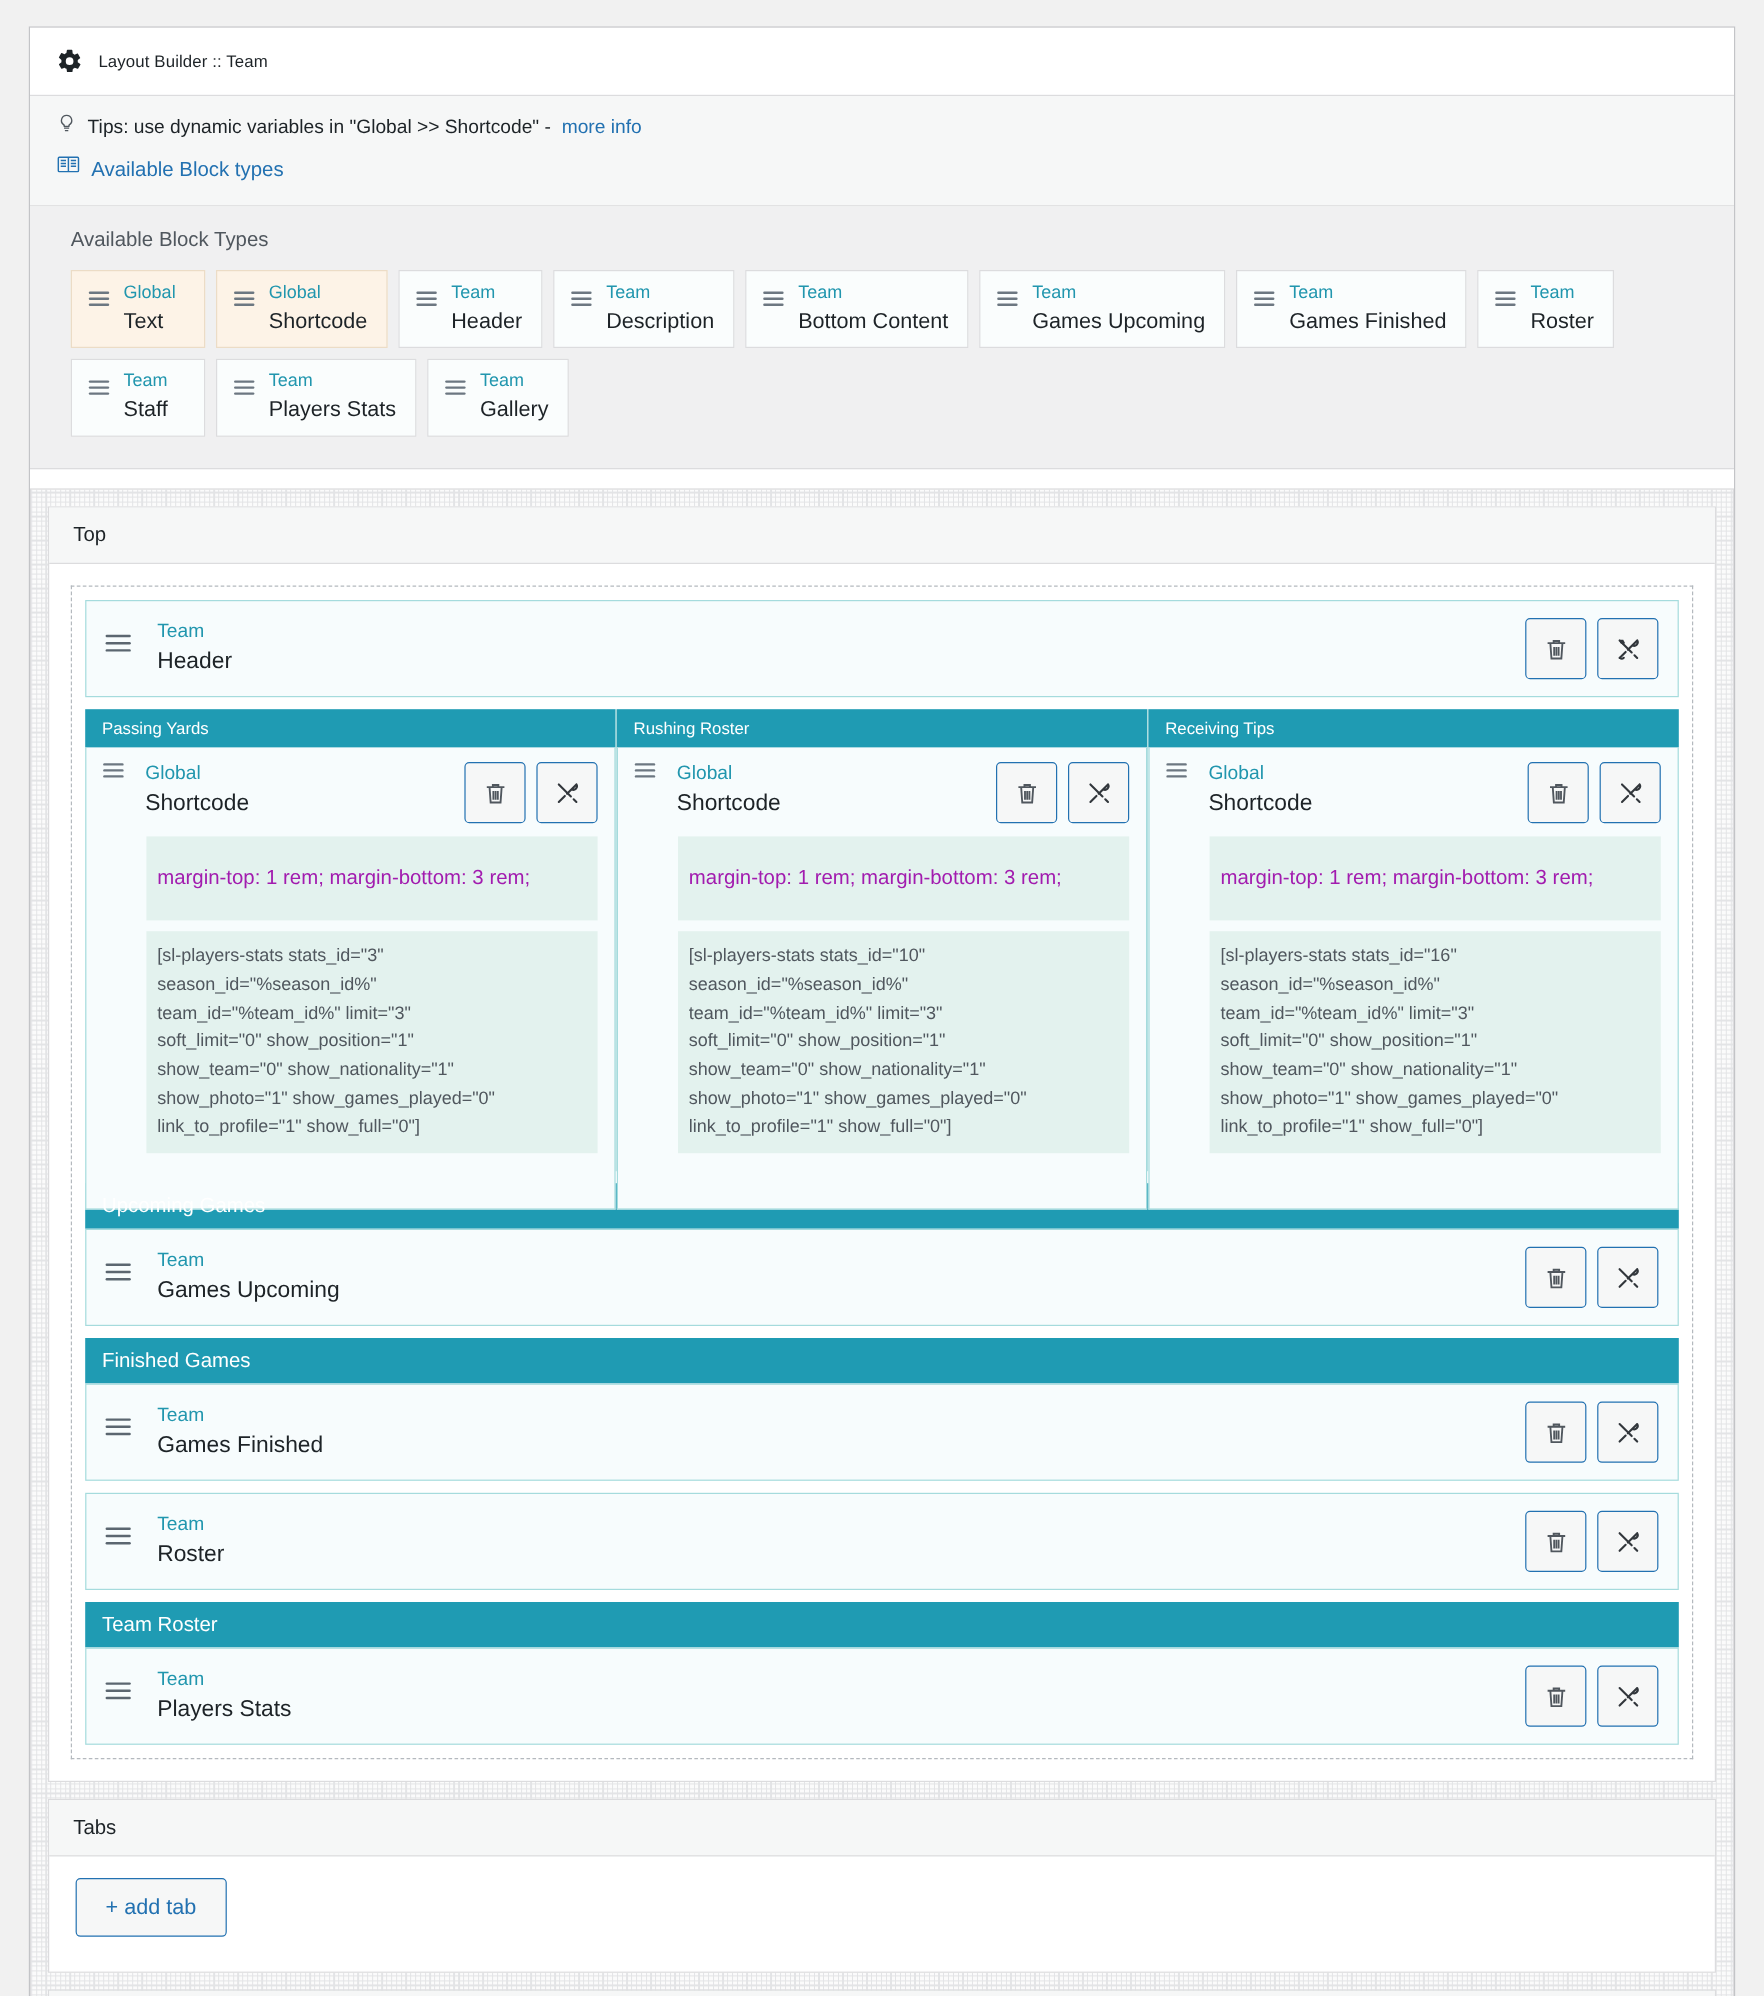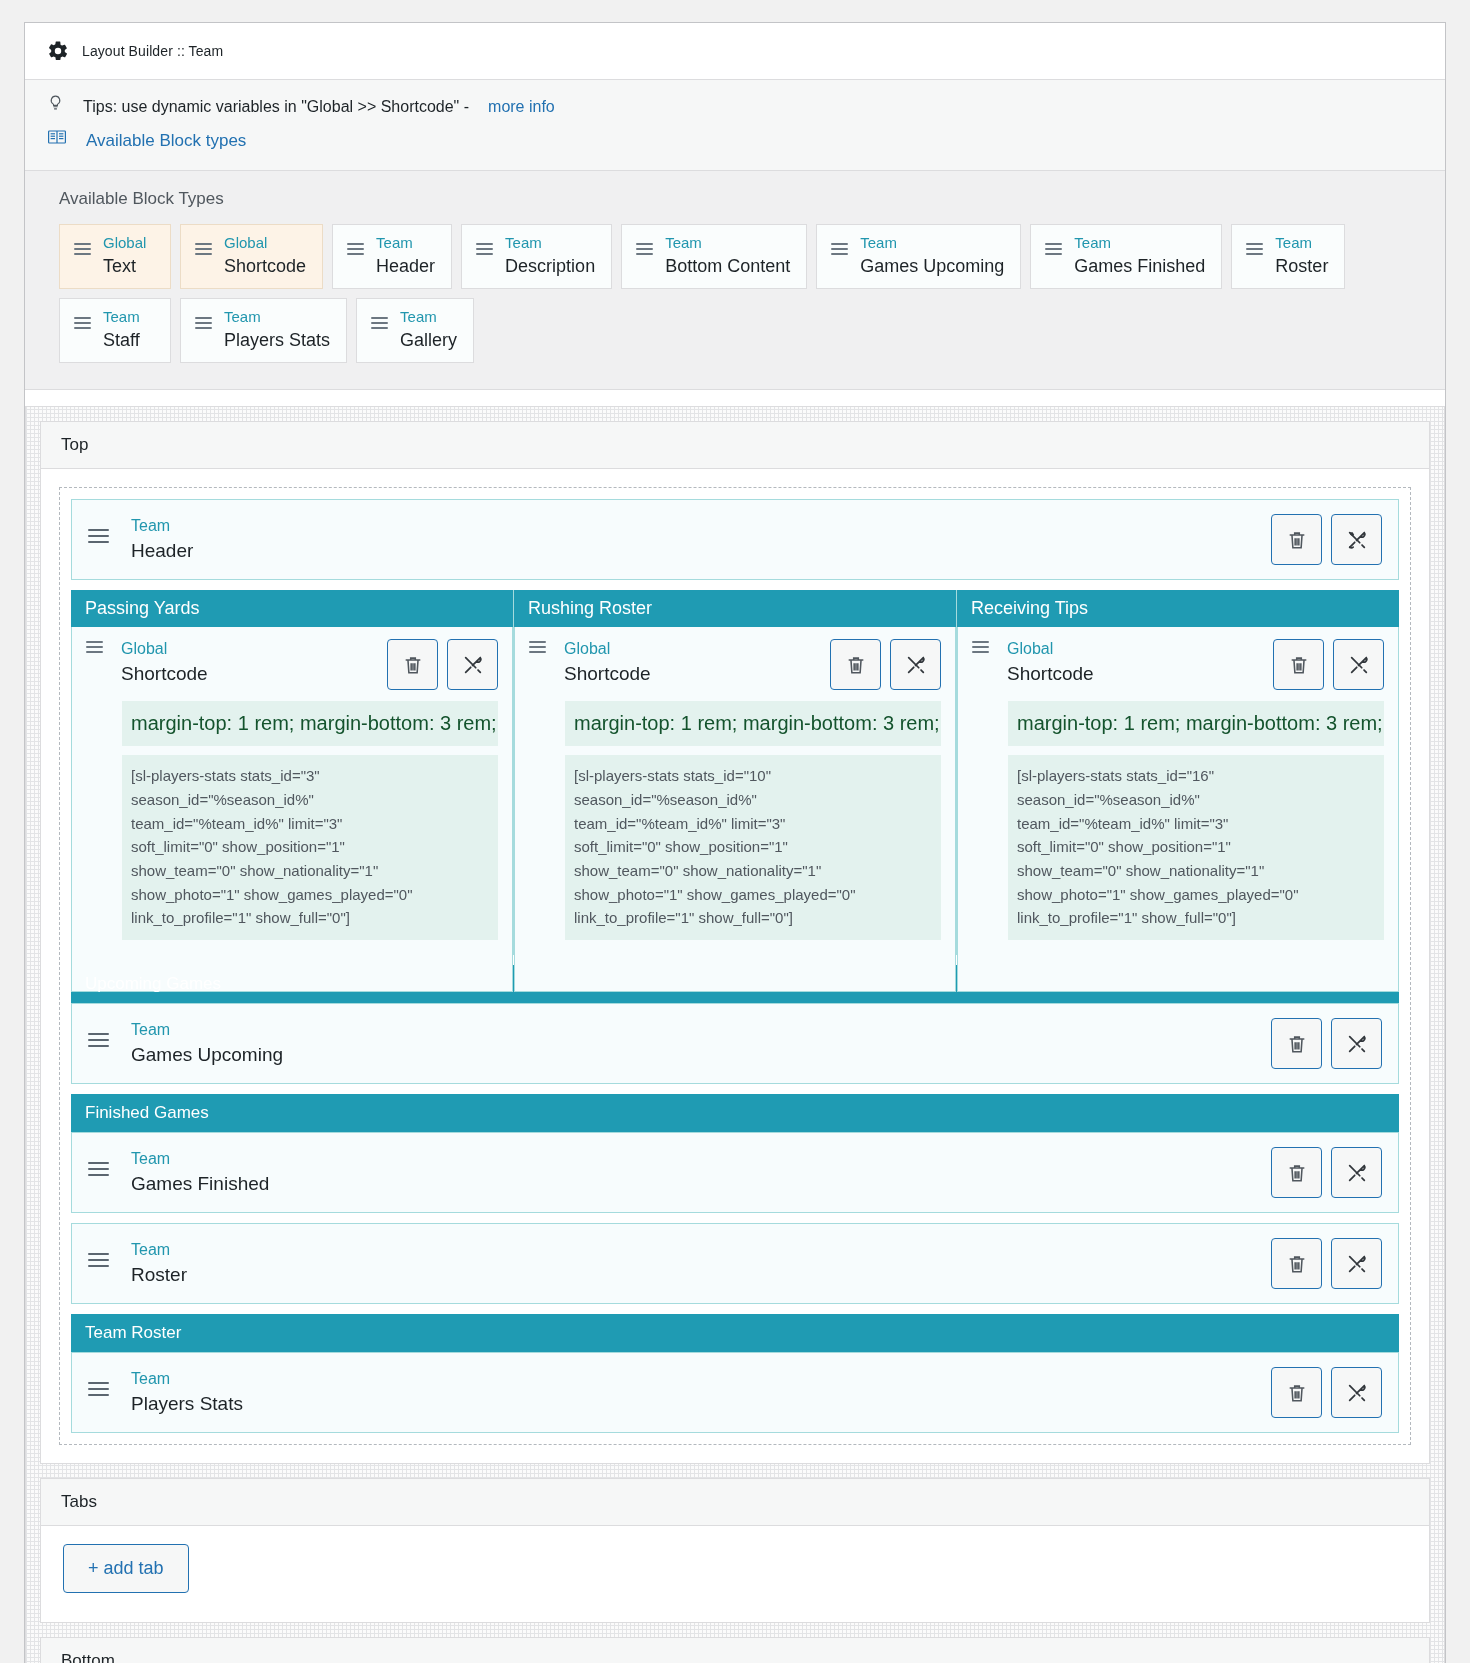--- a/index.html
+++ b/index.html
@@ -40,21 +40,21 @@
 
   
   .tips-band {
     background: #f6f7f7;
     padding: 13px 22px 16px 22px;
     border-bottom: 1px solid #dcdcde;
   }
   .tip-row {
     display: flex;
     align-items: center;
-    gap: 19px;
+    gap: 9px;
     font-size: 16px;
     color: #1d2327;
     line-height: 1.6;
   }
   .tip-row + .tip-row { margin-top: 7px; }
   .tip-link {
     color: #2271b1;
     cursor: pointer;
     font-size: 16px;
   }
@@ -170,40 +170,40 @@
     display: flex;
   }
   .cols .col {
     flex: 1 1 0;
     min-width: 0;
   }
   .cols .col + .col { border-left: 1px solid #a5dbdd; }
   .col-bar {
     background: #1f9bb3;
     color: #fff;
-    font-size: 18px;
+    font-size: 14px;
     padding: 8px 14px;
   }
   .col-body {
     background: #f7fcfd;
     border: 1px solid #a5dbdd;
     border-top: none;
     padding: 12px 14px 14px 14px;
     height: 100%;
   }
   .col-head {
     display: flex;
     align-items: flex-start;
     gap: 18px;
   }
   .css-line {
     background: #e3f2ee;
-    color: #14532d;
-    font-size: 20px;
-    padding: 11px 9px;
+    color: #a21caf;
+    font-size: 17px;
+    padding: 25px 9px;
     margin: 11px 0 0 36px;
     white-space: nowrap;
     overflow: hidden;
   }
   .sc-box {
     background: #e3f2ee;
     color: #50575e;
     font-size: 15px;
     line-height: 1.58;
     padding: 9px 9px 10px 9px;

